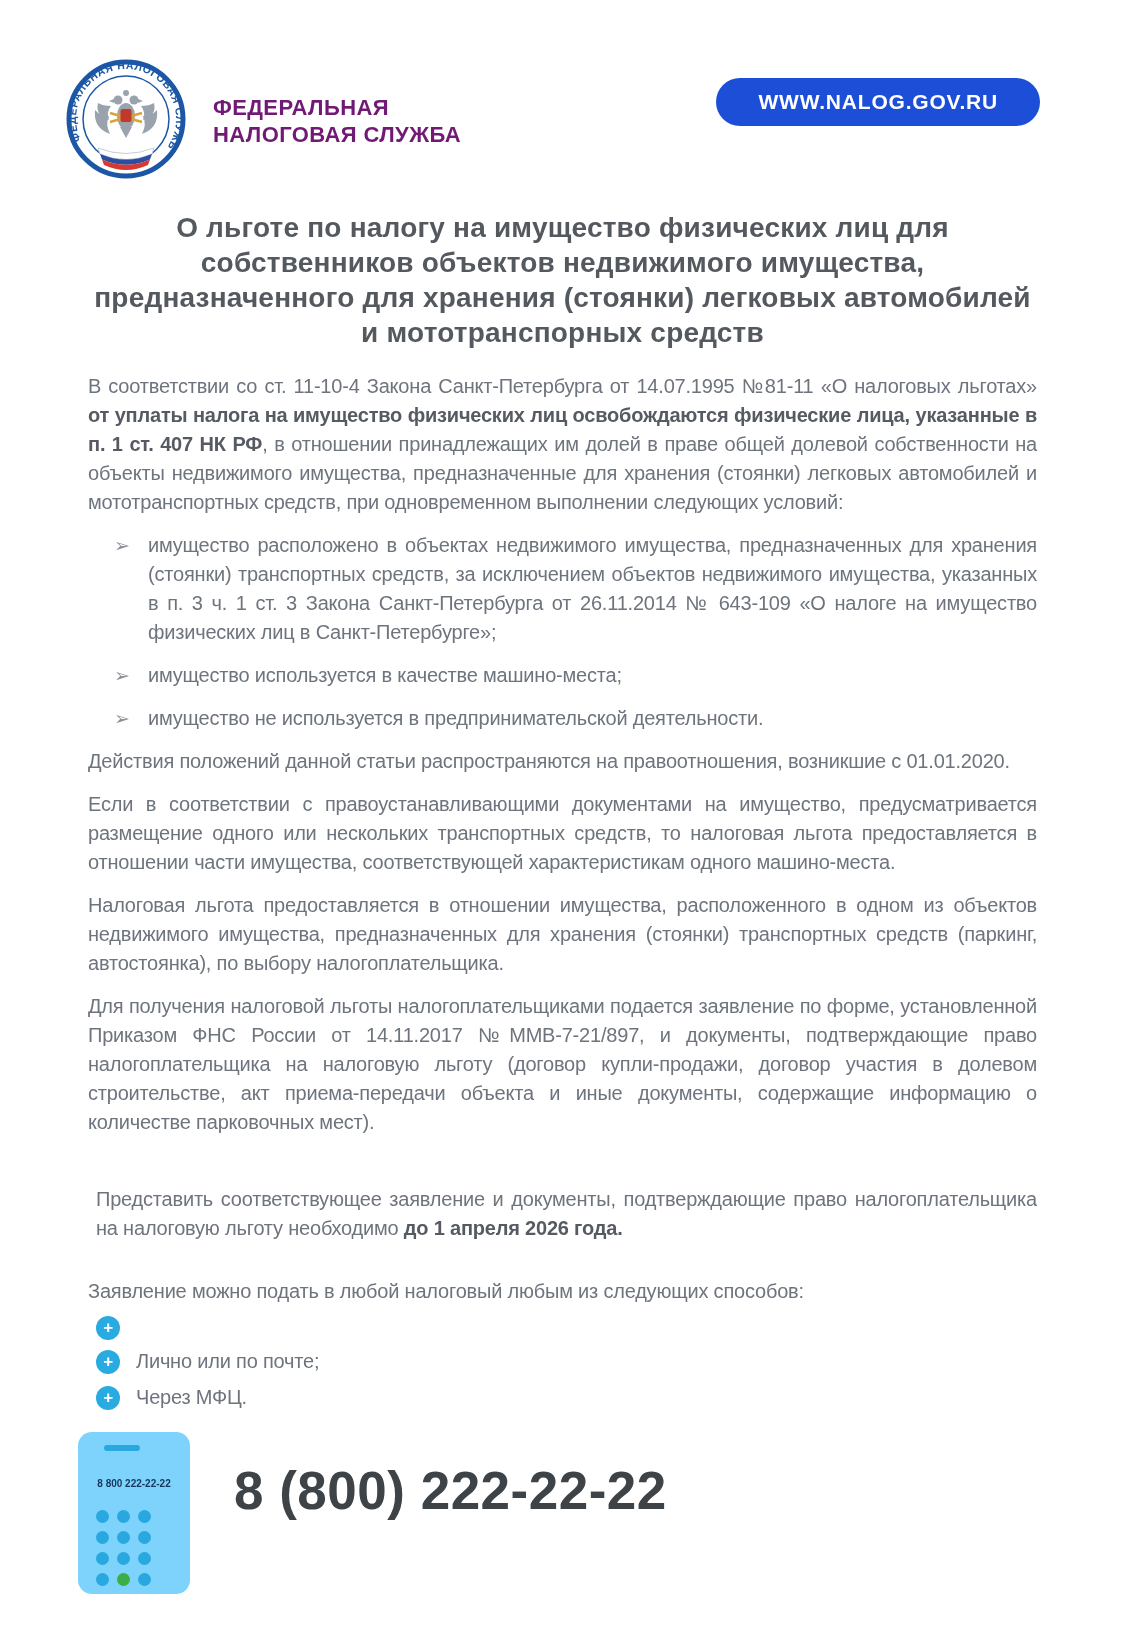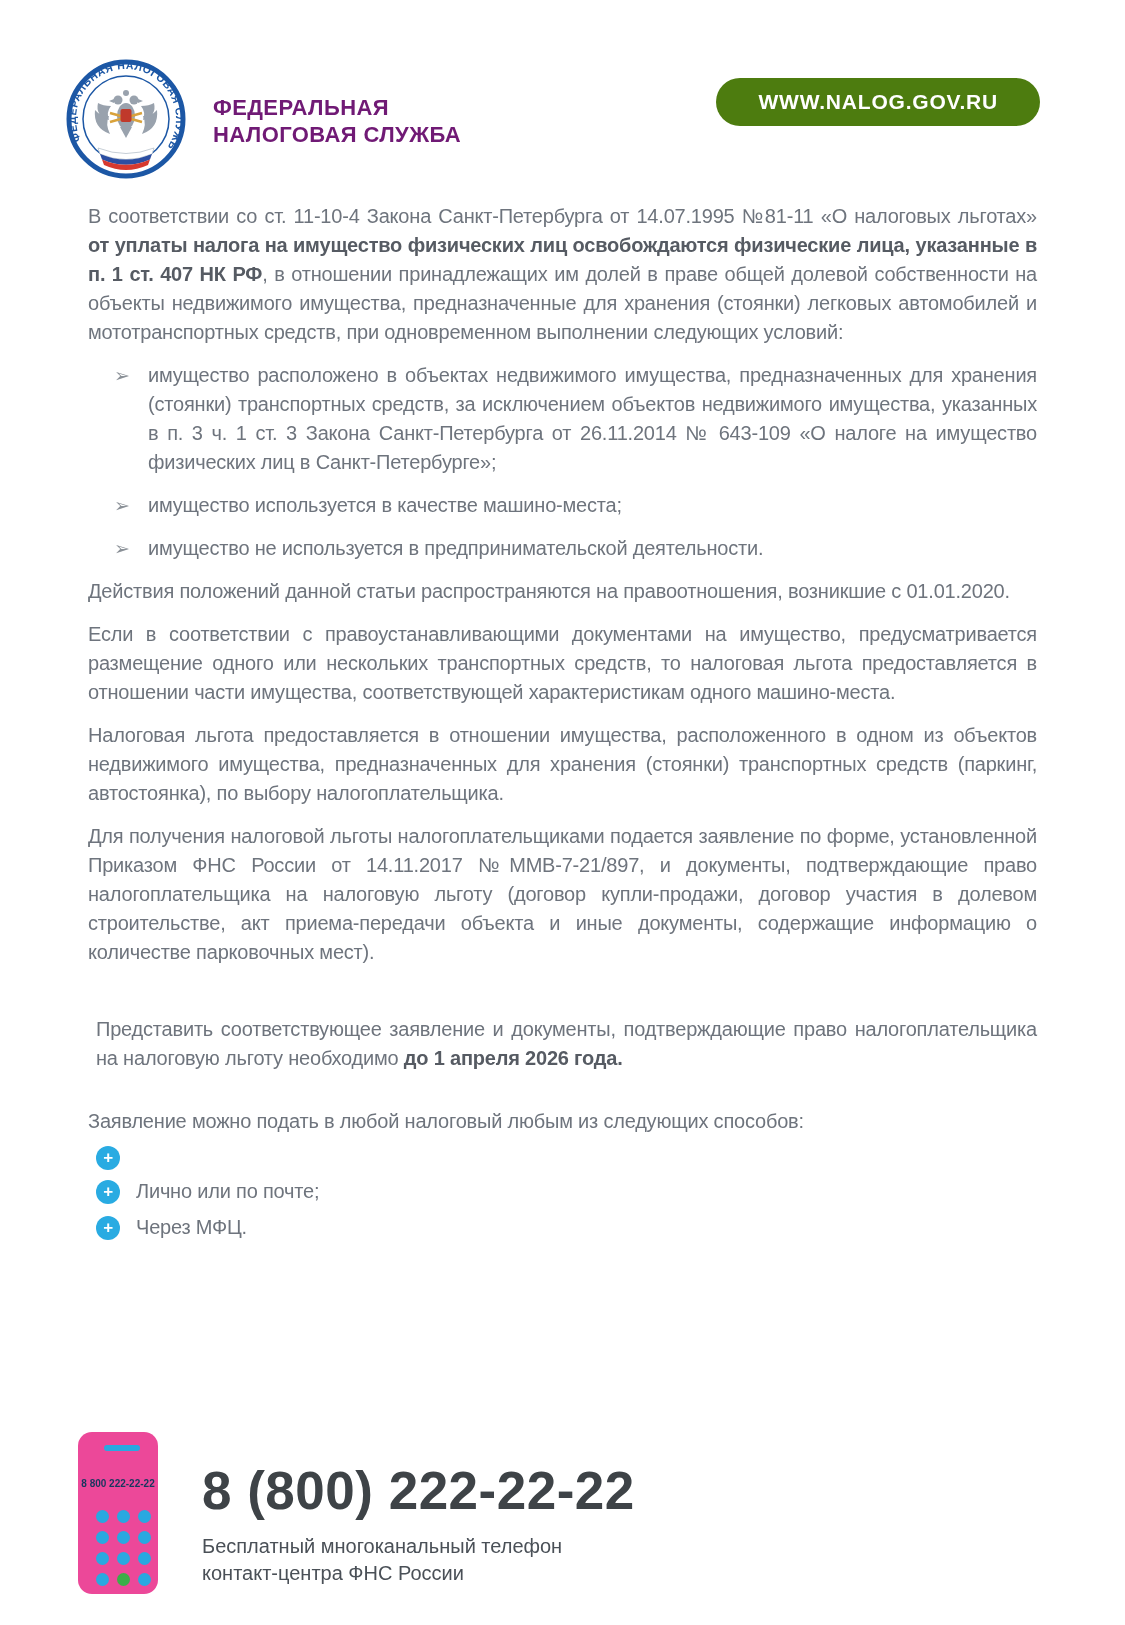--- a/index.html
+++ b/index.html
@@ -10,21 +10,21 @@
   
   .header{display:flex;align-items:flex-start;padding:58px 85px 0 65px;}
   .emblem{width:122px;height:122px;flex:0 0 auto;}
   .org-name{
     margin:36px 0 0 26px;font-size:22px;font-weight:bold;color:#701a75;
     line-height:27px;letter-spacing:0.4px;
   }
   .spacer{flex:1;}
   .site-pill{
     margin-top:20px;height:48px;line-height:48px;padding:0 42px;
-    background:#4d7c0f;border-radius:26px;color:#ffffff;border:none;
+    background:#1d4ed8;border-radius:26px;color:#ffffff;border:none;
     font-family:"Liberation Sans",sans-serif;
     font-size:21px;font-weight:600;letter-spacing:0.8px;cursor:pointer;
   }
   
   .title{
     margin:30px 55px 0;text-align:center;font-size:28px;font-weight:bold;
     color:#54595F;line-height:35px;letter-spacing:0.2px;
   }
   
   .body{margin:22px 88px 0;font-size:20px;line-height:29px;letter-spacing:-0.2px;}
@@ -43,21 +43,21 @@
   ul.plus-list{list-style:none;margin:0;padding:0 0 0 8px;}
   ul.plus-list li{display:flex;align-items:center;margin:0 0 7px;}
   .plus-ic{
     flex:0 0 24px;height:24px;width:24px;border-radius:50%;background:#29ABE2;
     color:#ffffff;font-size:17px;font-weight:bold;text-align:center;line-height:24px;
     margin-right:16px;
   }
   
   .footer{position:absolute;left:78px;top:1432px;display:flex;align-items:flex-start;}
   .phone-graphic{
-    position:relative;width:80px;height:162px;background:#ec4899;border-radius:14px;
+    position:relative;width:112px;height:162px;background:#7dd3fc;border-radius:14px;
     flex:0 0 auto;
   }
   .phone-speaker{
     position:absolute;top:13px;left:26px;width:36px;height:6px;border-radius:3px;
     background:#29A8E0;
   }
   .phone-mini-number{
     position:absolute;top:46px;left:0;width:100%;text-align:center;
     font-size:10px;font-weight:bold;color:#16375E;letter-spacing:0px;
   }
@@ -110,20 +110,26 @@
       </g>
     </svg>
     <div class="org-name">
       <div>ФЕДЕРАЛЬНАЯ</div>
       <div>НАЛОГОВАЯ СЛУЖБА</div>
     </div>
     <div class="spacer"></div>
     <button class="site-pill">WWW.NALOG.GOV.RU</button>
   </div>
 
+  <div class="title">
+    <div>О льготе по налогу на имущество физических лиц для</div>
+    <div>собственников объектов недвижимого имущества,</div>
+    <div>предназначенного для хранения (стоянки) легковых автомобилей</div>
+    <div>и мототранспорных средств</div>
+  </div>
 
   <div class="body">
     <p><span>В соответствии со ст. 11-10-4 Закона Санкт-Петербурга от 14.07.1995 №81-11 «О налоговых льготах» </span><span class="b">от уплаты налога на имущество физических лиц освобождаются физические лица, указанные в п. 1 ст. 407 НК РФ</span><span>, в отношении принадлежащих им долей в праве общей долевой собственности на объекты недвижимого имущества, предназначенные для хранения (стоянки) легковых автомобилей и мототранспортных средств, при одновременном выполнении следующих условий:</span></p>
 
     <ul class="arrow-list">
       <li>
         <span class="arrow-ic">➢</span>
         <span class="arrow-text">имущество расположено в объектах недвижимого имущества, предназначенных для хранения (стоянки) транспортных средств, за исключением объектов недвижимого имущества, указанных в п. 3 ч. 1 ст. 3 Закона Санкт-Петербурга от 26.11.2014 № 643-109 «О налоге на имущество физических лиц в Санкт-Петербурге»;</span>
       </li>
       <li>
@@ -173,20 +179,16 @@
         <div class="key"></div>
         <div class="key"></div>
         <div class="key"></div>
         <div class="key"></div>
         <div class="key green"></div>
         <div class="key"></div>
       </div>
     </div>
     <div class="phone-text">
       <div class="phone-number">8 (800) 222-22-22</div>
-      <div class="phone-caption">
-        <div>Бесплатный многоканальный телефон</div>
-        <div>контакт-центра ФНС России</div>
-      </div>
     </div>
   </div>
 
 </div>
 
 </body></html>

